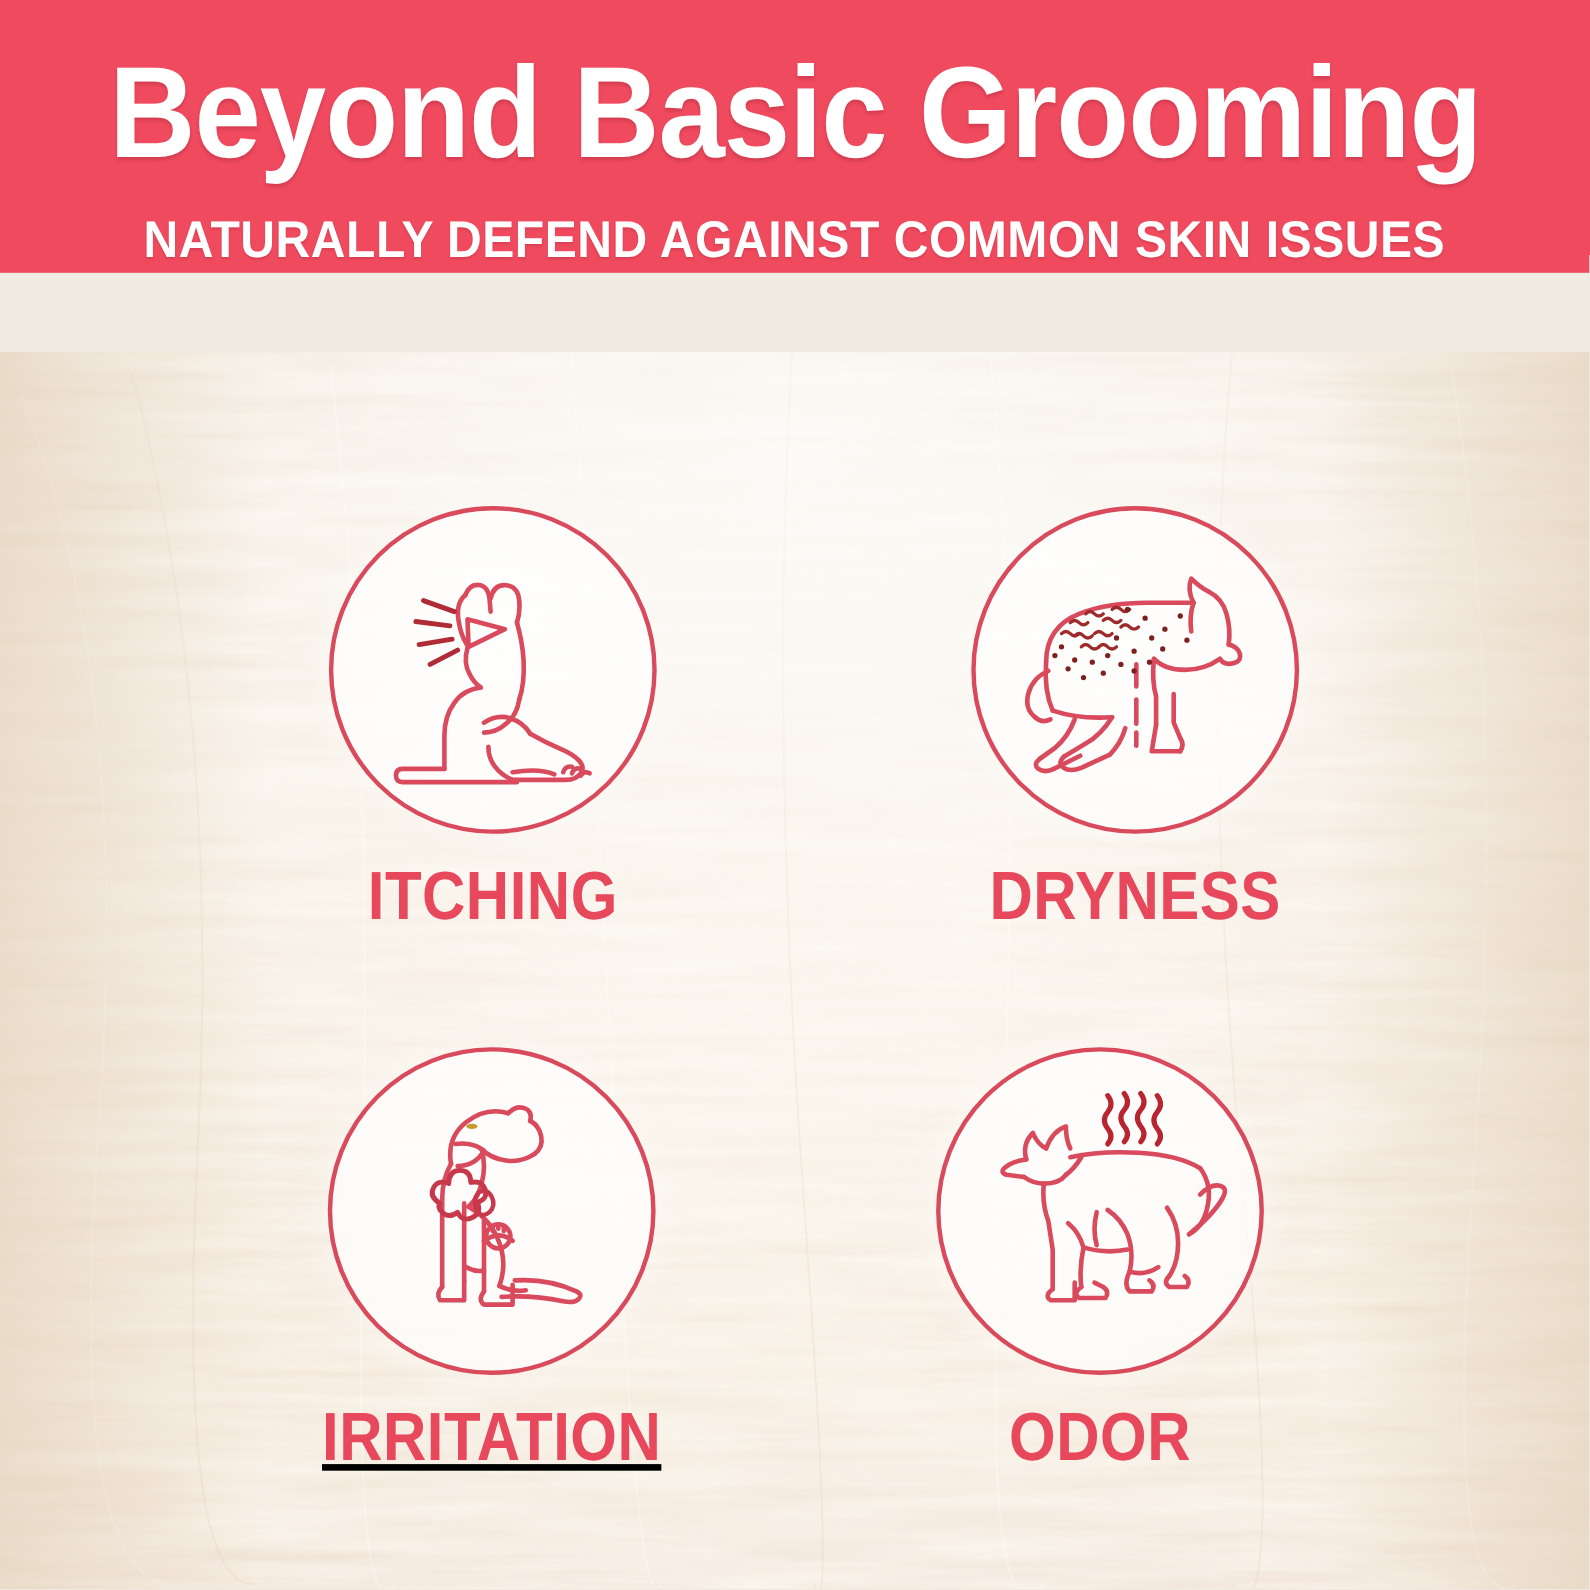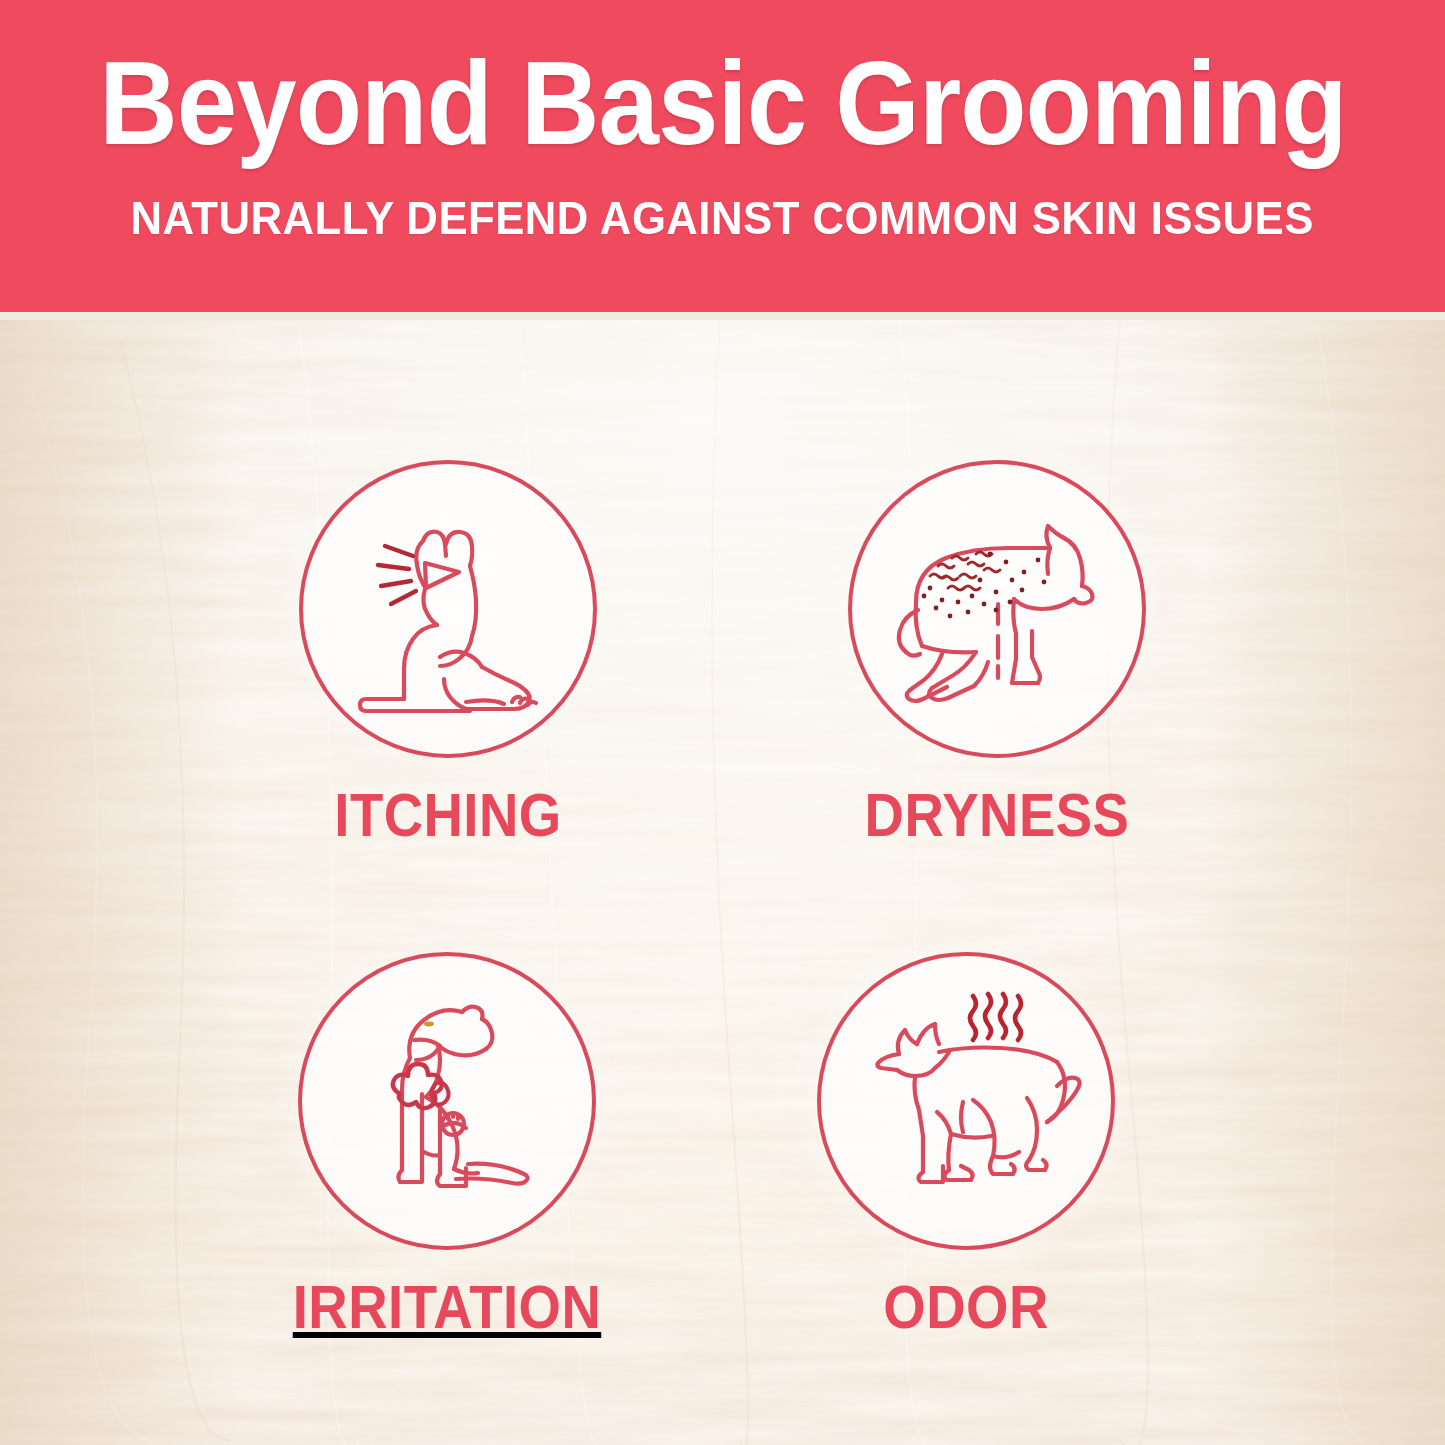--- a/index.html
+++ b/index.html
@@ -12,21 +12,21 @@
   }
   #poster {
     position:relative;
     width:1445px; height:1445px;
     overflow:hidden;
   }
 
   
   .header-band {
     position:absolute; left:0; top:0;
-    width:1445px; height:312px;
+    width:1445px; height:248px;
     background:#ef4a5e;
     display:flex; flex-direction:column;
     align-items:center; justify-content:flex-start;
     z-index:5;
   }
   .title {
     color:#ffffff;
     font-family:"Liberation Sans", sans-serif;
     font-weight:bold;
     font-size:118px;
@@ -65,23 +65,23 @@
   .fur-svg { position:absolute; left:0; top:0; width:1445px; height:1125px; }
 
   
   .grid {
     position:absolute; left:0; top:320px;
     width:1445px; height:1125px;
     z-index:3;
   }
   .cell { position:absolute; width:440px; text-align:center; }
   .cell-0 { left:228px; top:140px; }
-  .cell-1 { left:777px; top:140px; }
+  .cell-1 { left:812px; top:140px; }
   .cell-2 { left:227px; top:632px;text-decoration:underline; }
-  .cell-3 { left:746px; top:632px; }
+  .cell-3 { left:780px; top:632px; }
 
   .disc {
     width:298px; height:298px;
     margin:0 auto;
     border-radius:50%;
     border:4px solid #d94a5c;
     background:radial-gradient(circle at 48% 42%, rgba(255,255,255,0.86) 0%, rgba(255,255,255,0.74) 62%, rgba(255,255,255,0.58) 100%);
     display:flex; align-items:center; justify-content:center;
     position:relative;
     box-shadow:0 0 26px 10px rgba(255,255,255,0.30);

